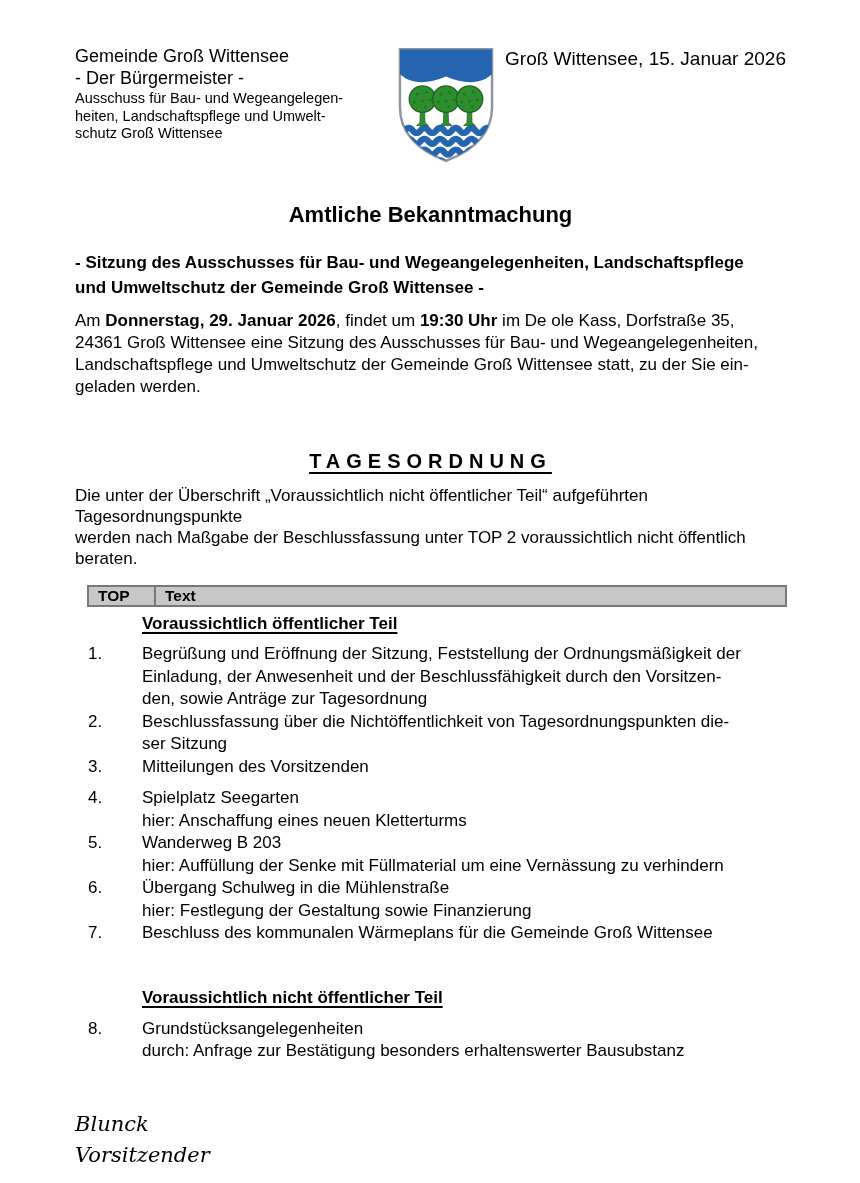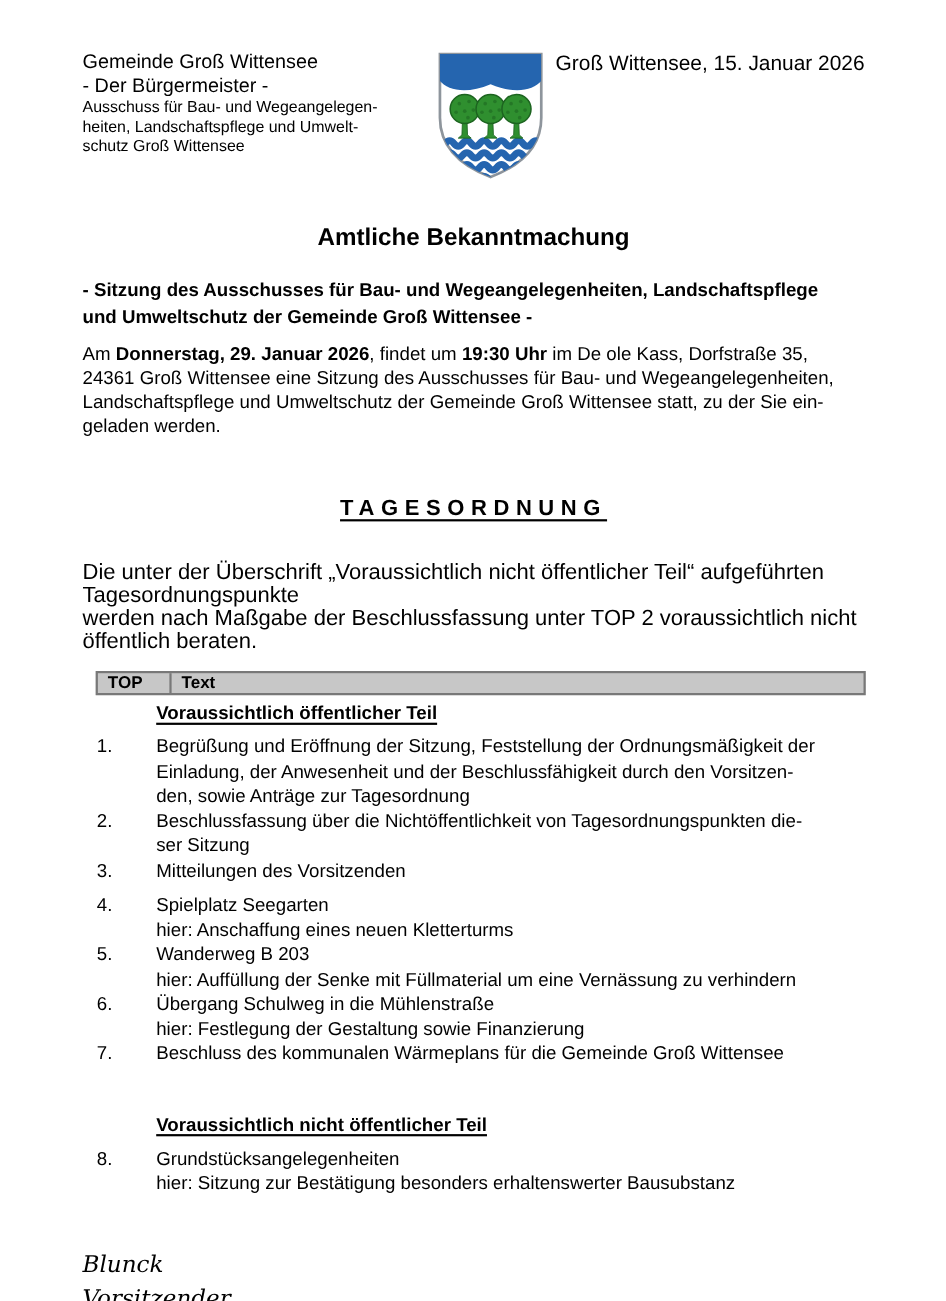--- a/index.html
+++ b/index.html
@@ -23,21 +23,21 @@
 
   
   .invitation{margin-top:10px;font-size:17px;line-height:22px;}
 
   
   .agenda-heading{margin-top:52px;text-align:center;}
   .agenda-heading span{
     font-size:20px;font-weight:bold;letter-spacing:6px;
     text-decoration:underline;text-decoration-thickness:2px;text-underline-offset:4px;
   }
-  .agenda-note{margin-top:36px;font-size:20px;line-height:21px;}
+  .agenda-note{margin-top:12px;font-size:17px;line-height:21px;}
 
   .table-head{
     margin-top:16px;margin-left:12px;width:700px;height:22px;
     background:#c7c7c7;border:2px solid #787878;box-sizing:border-box;
     display:flex;align-items:center;font-size:15.5px;font-weight:bold;
   }
   .table-head .col-top{width:56px;padding-left:9px;border-right:2px solid #787878;align-self:stretch;display:flex;align-items:center;}
   .table-head .col-text{padding-left:9px;}
 
   .section-title{margin-left:67px;font-size:17px;font-weight:bold;
@@ -216,21 +216,21 @@
         <div class="tl">Beschluss des kommunalen Wärmeplans für die Gemeinde Groß Wittensee</div>
       </div>
   </div>
 
   <div class="section-title nonpublic">Voraussichtlich nicht öffentlicher Teil</div>
 
   <div class="agenda-row">
     <div class="num">8.</div>
     <div class="txt">
         <div class="tl">Grundstücksangelegenheiten</div>
-        <div class="tl">hier: Sitzung zur Bestätigung besonders erhaltenswerter Bausubstanz</div>
+        <div class="tl">durch: Anfrage zur Bestätigung besonders erhaltenswerter Bausubstanz</div>
       </div>
   </div>
 
   <div class="signature">
     <div>Blunck</div>
     <div>Vorsitzender</div>
   </div>
 
 </div>
 

